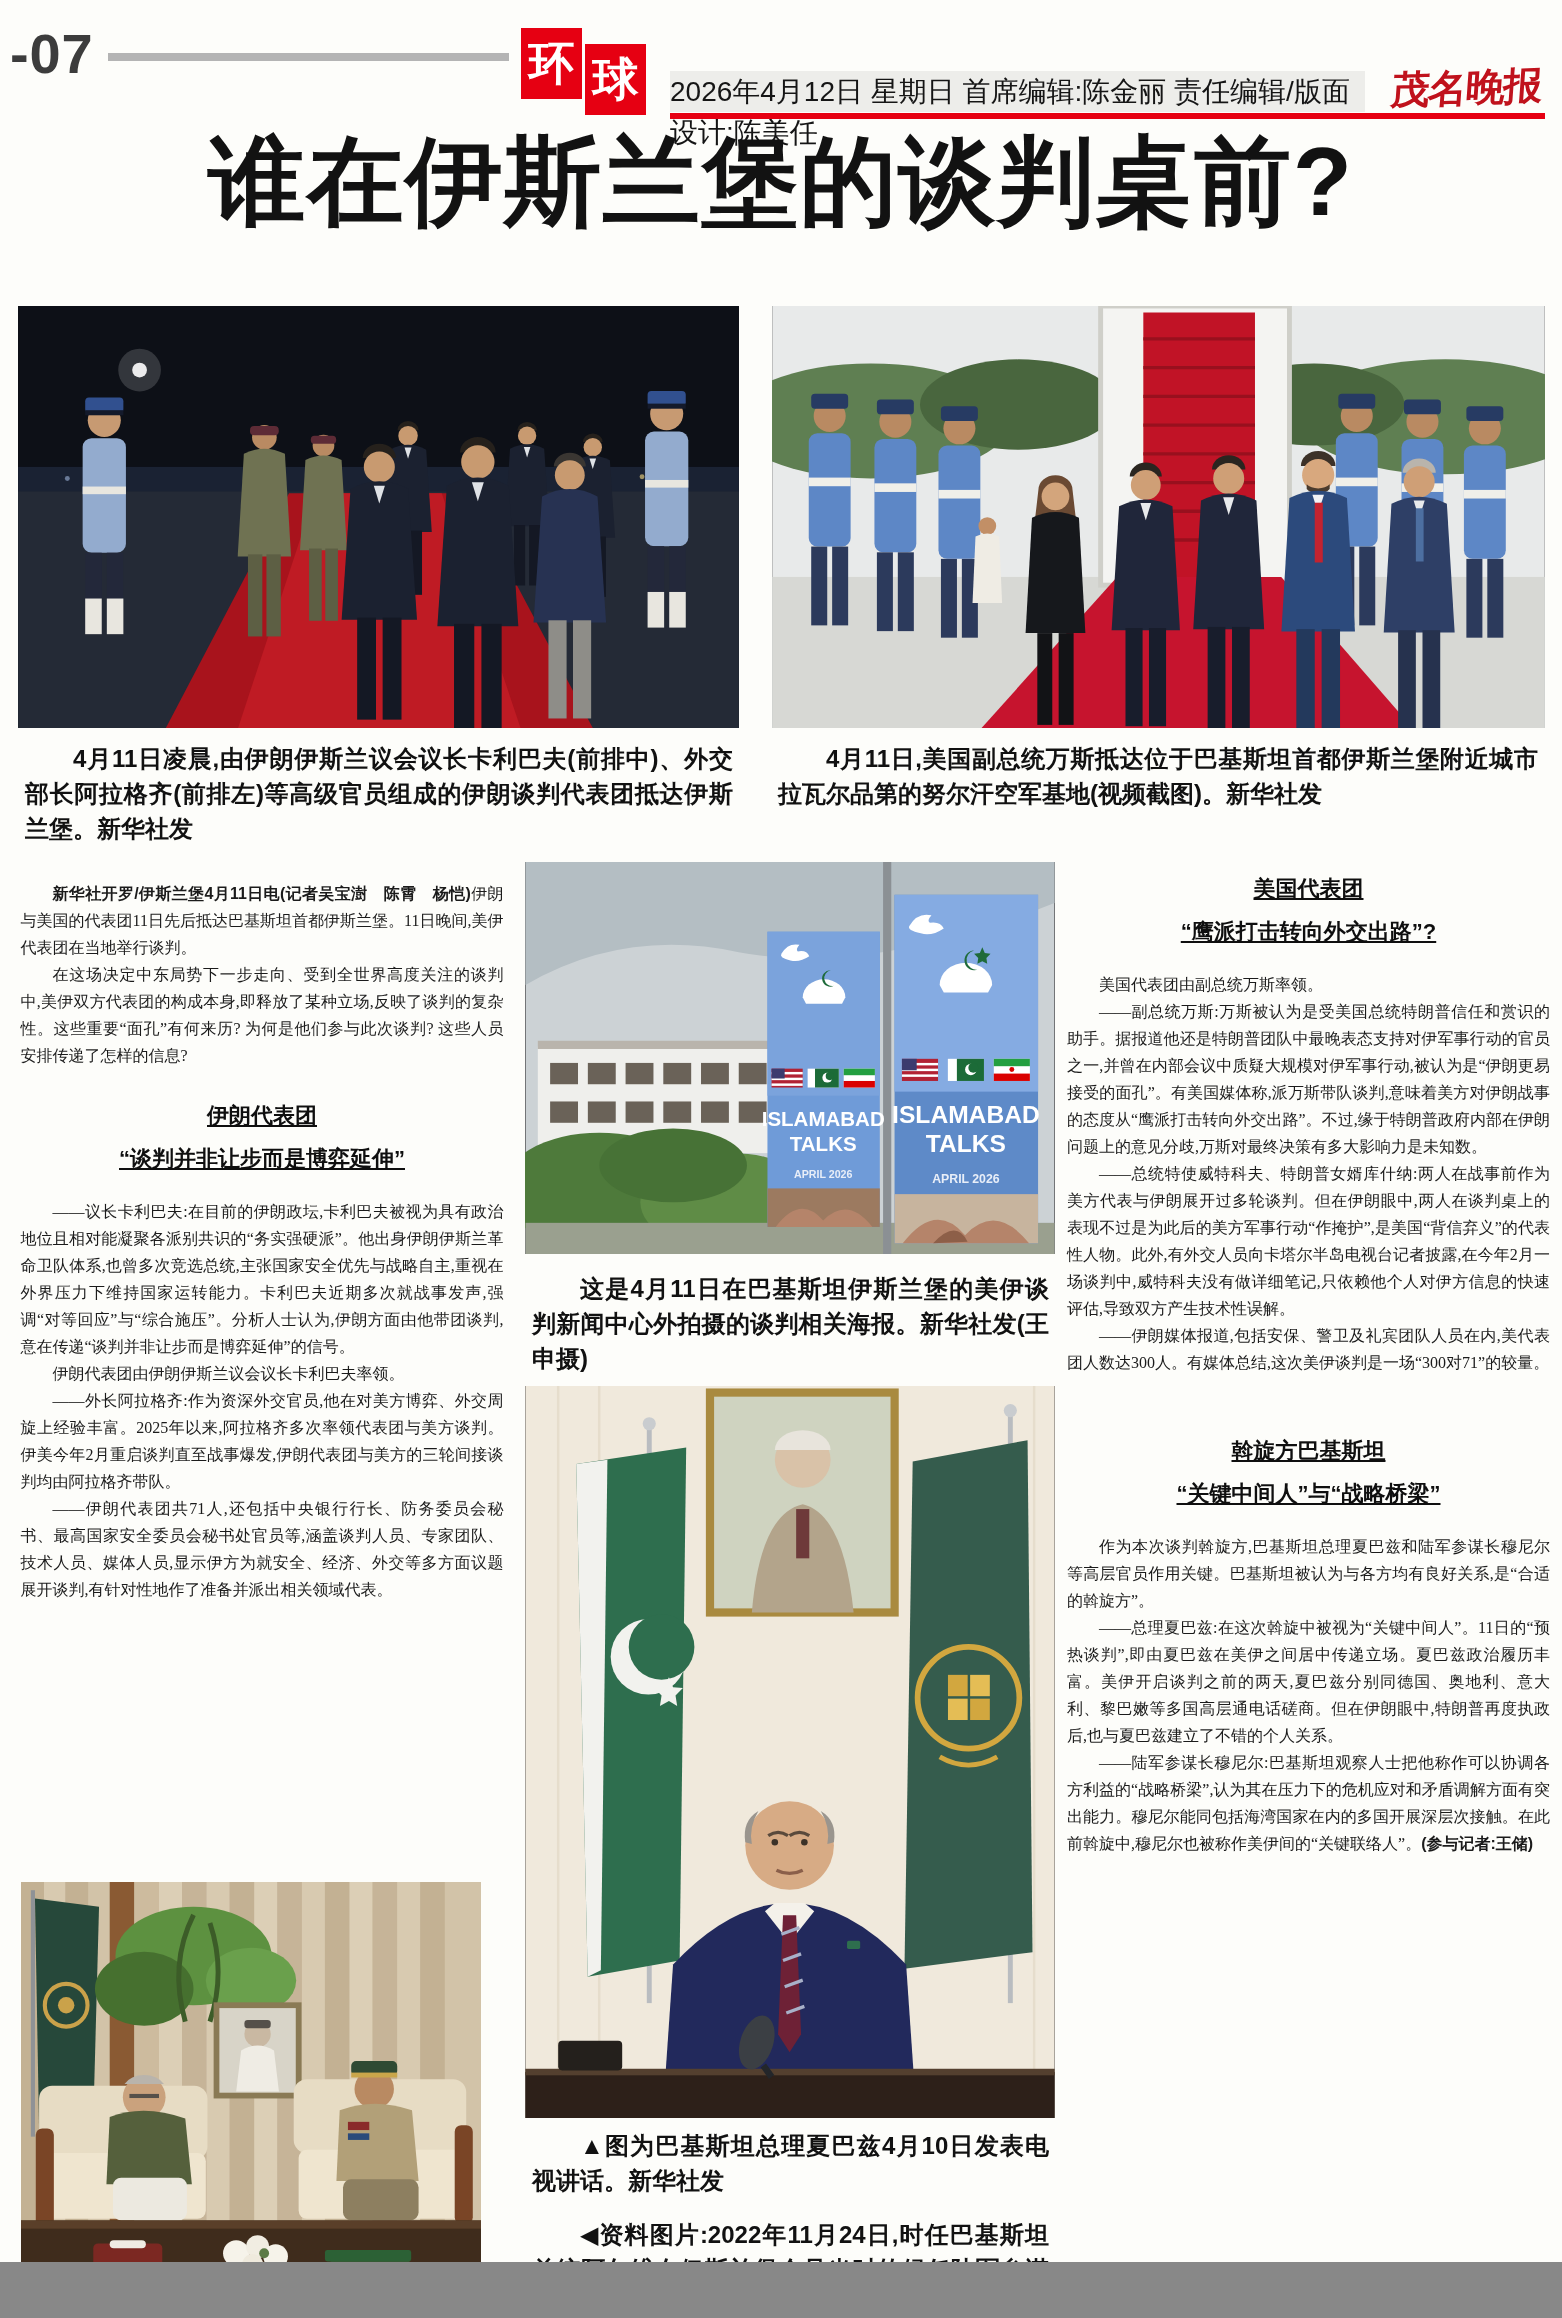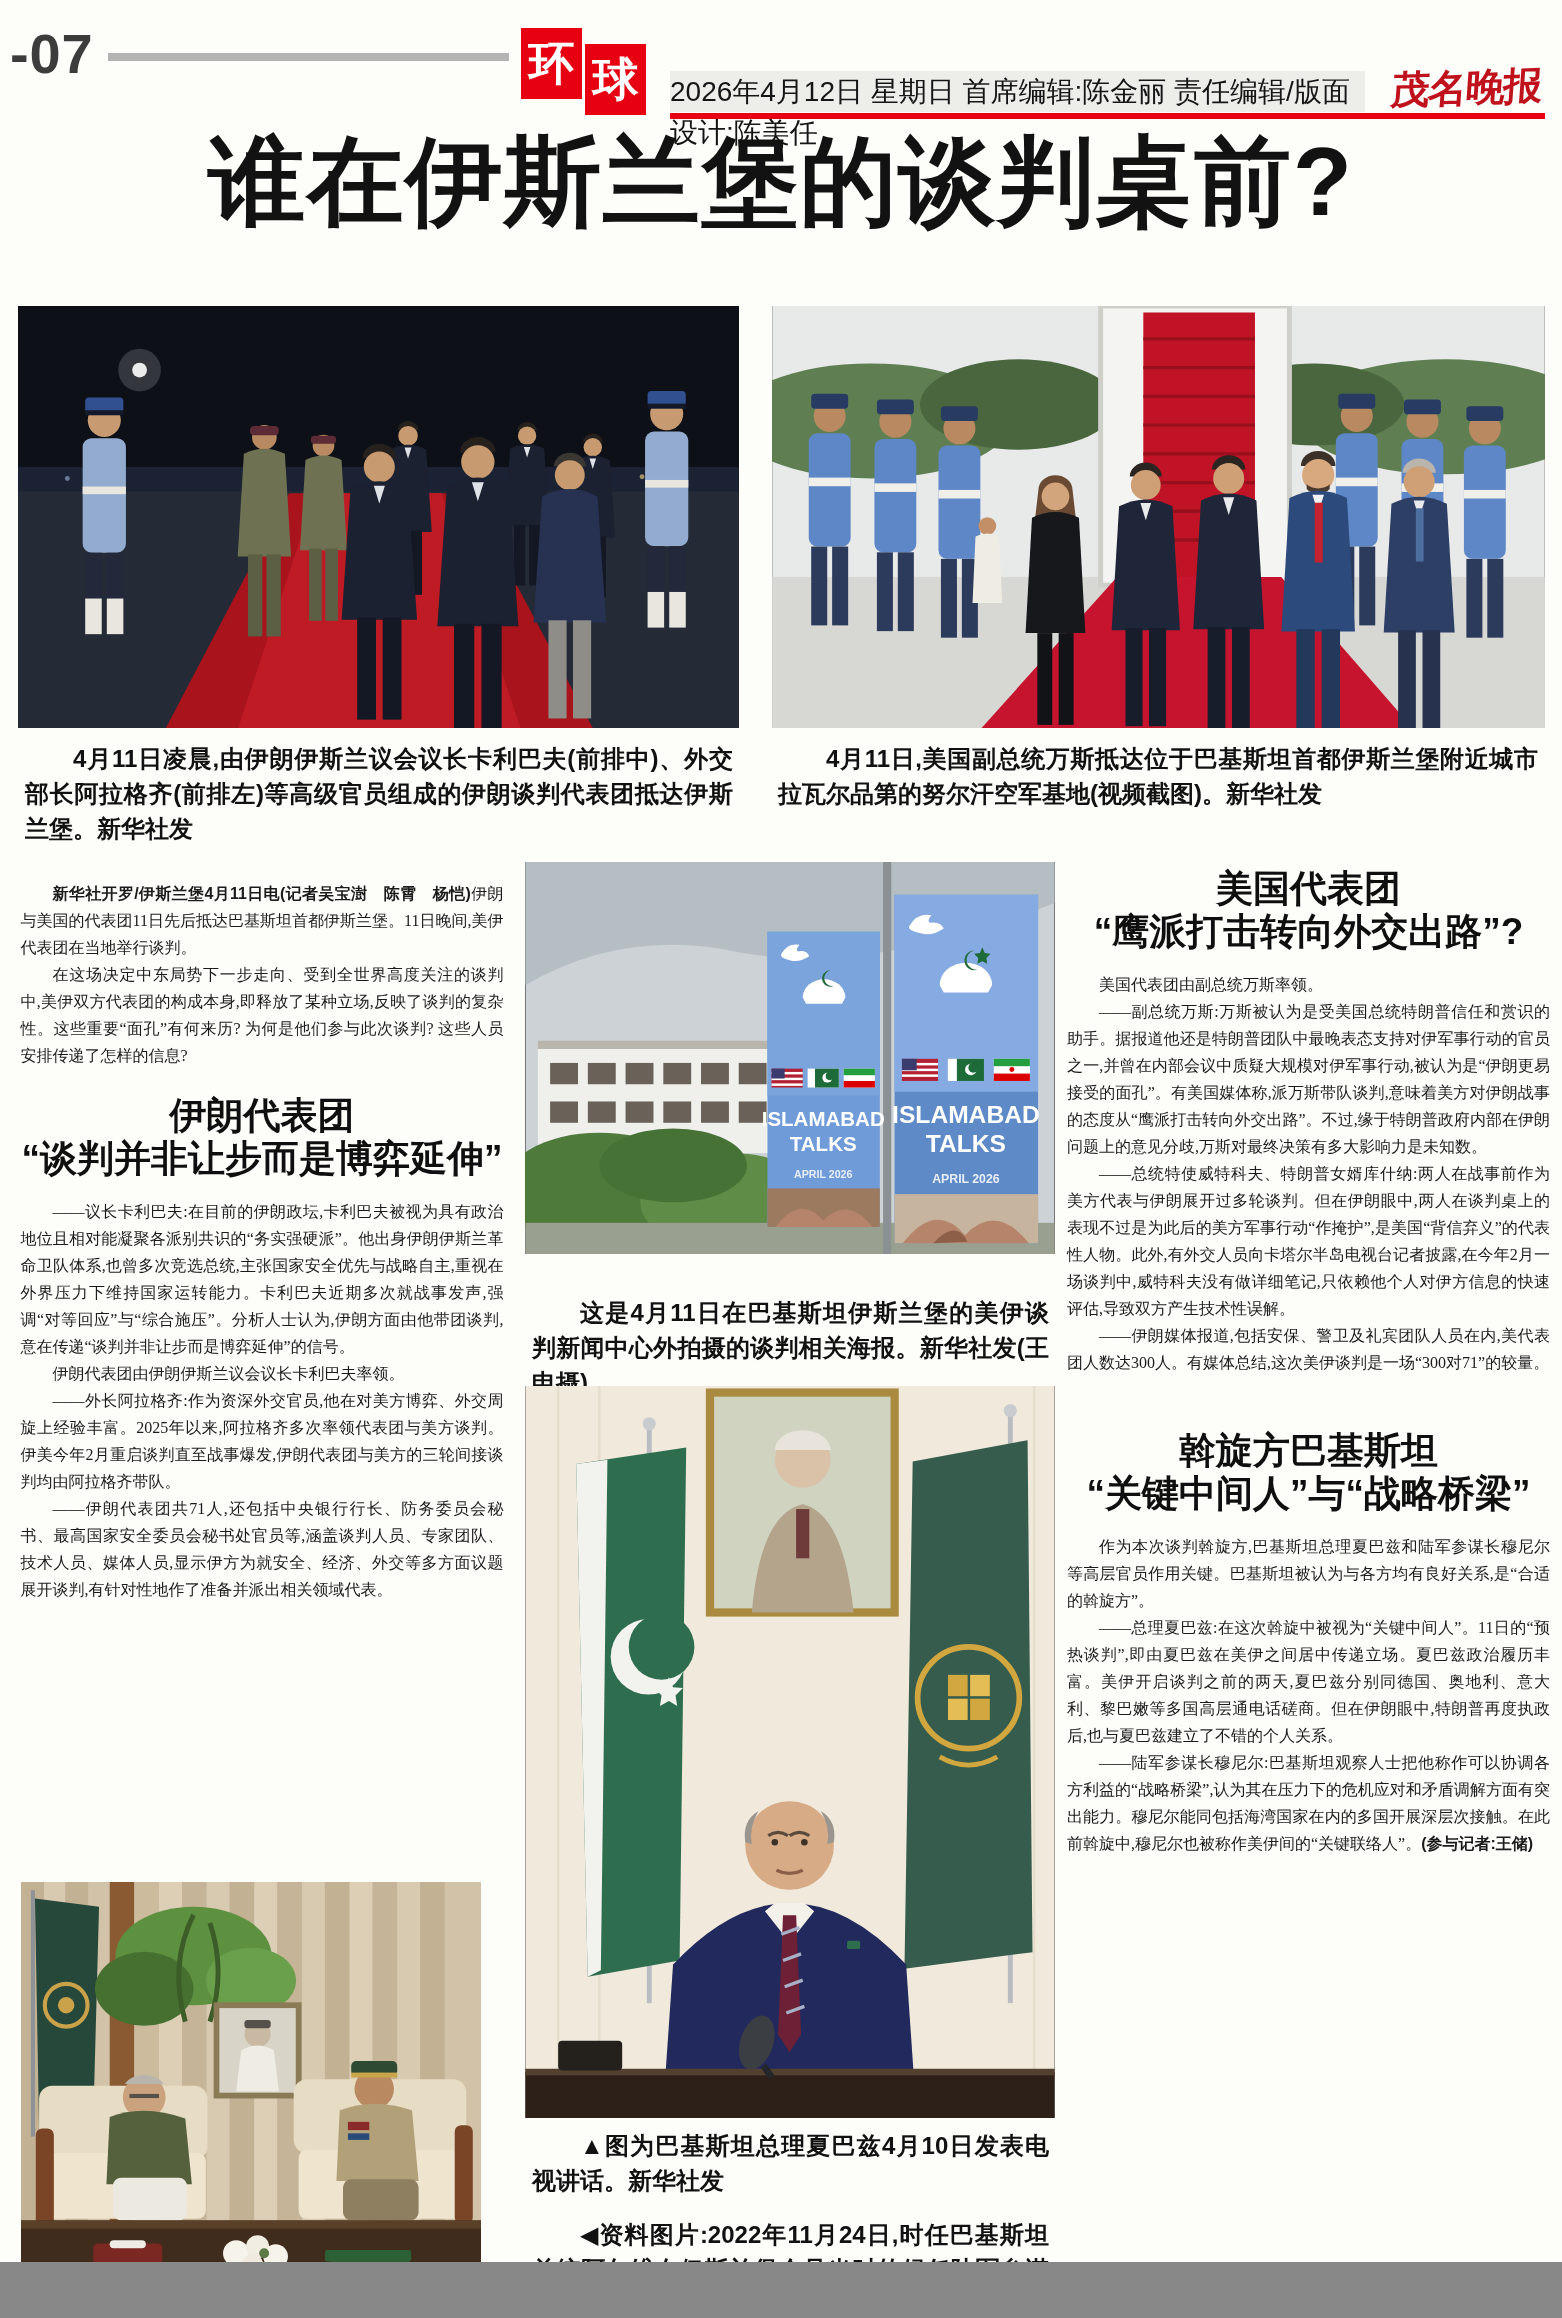--- a/index.html
+++ b/index.html
@@ -31,21 +31,21 @@
   .photo svg{display:block;}
   
   .caption{font-family:"Liberation Sans","DejaVu Sans",sans-serif;font-size:24px;line-height:35px;
            font-weight:600;color:#111;text-align:justify;text-indent:2em;}
   .caption.bold{font-weight:800;}
   
   .coltext p{margin:0;font-size:16px;line-height:27px;text-align:justify;text-indent:2em;color:#1b1b1b;}
   .coltext p b{font-family:"Liberation Sans","DejaVu Sans",sans-serif;font-weight:700;}
   .sec-head{text-align:center;font-family:"Liberation Sans","DejaVu Sans",sans-serif;
             font-weight:800;color:#0f0f0f;margin:25px 0 18px;}
-  .sec-head .l1,.sec-head .l2{font-size:37px;line-height:43px;text-indent:0;}
+  .sec-head .l1,.sec-head .l2{font-size:22px;line-height:43px;text-indent:0;text-decoration:underline;}
   .sec-head.first{margin-top:0;}
   .byline{font-family:"Liberation Sans","DejaVu Sans",sans-serif;font-weight:800;}
 </style>
 </head>
 <body>
 
 <div class="page">
 
   <div class="abs pagenum">-07</div>
   <div class="abs h-rule"></div>
@@ -380,21 +380,21 @@
         </g>
         <text x="537" y="318" text-anchor="middle" font-family="Liberation Sans, DejaVu Sans, sans-serif" font-size="30" font-weight="800" fill="#ffffff">ISLAMABAD</text>
         <text x="537" y="354" text-anchor="middle" font-family="Liberation Sans, DejaVu Sans, sans-serif" font-size="30" font-weight="800" fill="#ffffff">TALKS</text>
         <text x="537" y="392" text-anchor="middle" font-family="Liberation Sans, DejaVu Sans, sans-serif" font-size="15" font-weight="700" fill="#e8eef8">APRIL 2026</text>
         <rect x="450" y="405" width="175" height="60" fill="#c7b49e"></rect>
         <path d="M460,465 q40,-52 76,-10 q38,-40 78,10 z" fill="#b5846a"></path>
         <path d="M497,465 q28,-30 42,-2 z" fill="#8d5f48"></path>
       </g>
     </svg>
   </div>
-  <div class="abs caption" style="left:532px;top:1271px;width:517px;margin-top:24px;">这是4月11日在巴基斯坦伊斯兰堡的美伊谈判新闻中心外拍摄的谈判相关海报。新华社发(王申摄)</div>
+  <div class="abs caption" style="left:532px;top:1271px;width:517px;">这是4月11日在巴基斯坦伊斯兰堡的美伊谈判新闻中心外拍摄的谈判相关海报。新华社发(王申摄)</div>
 
   <div class="abs photo" style="left:525px;top:1386px;width:530px;height:732px;">
     <svg width="530" height="732" viewBox="0 0 645 892">
       <rect width="645" height="892" fill="#f0e9dc"></rect>
       <g stroke="#e6ddcc" stroke-width="3">
         <line x1="40" y1="0" x2="40" y2="892"></line>
           <line x1="90" y1="0" x2="90" y2="892"></line>
         <line x1="620" y1="0" x2="620" y2="892"></line>
       </g>
       <g>

